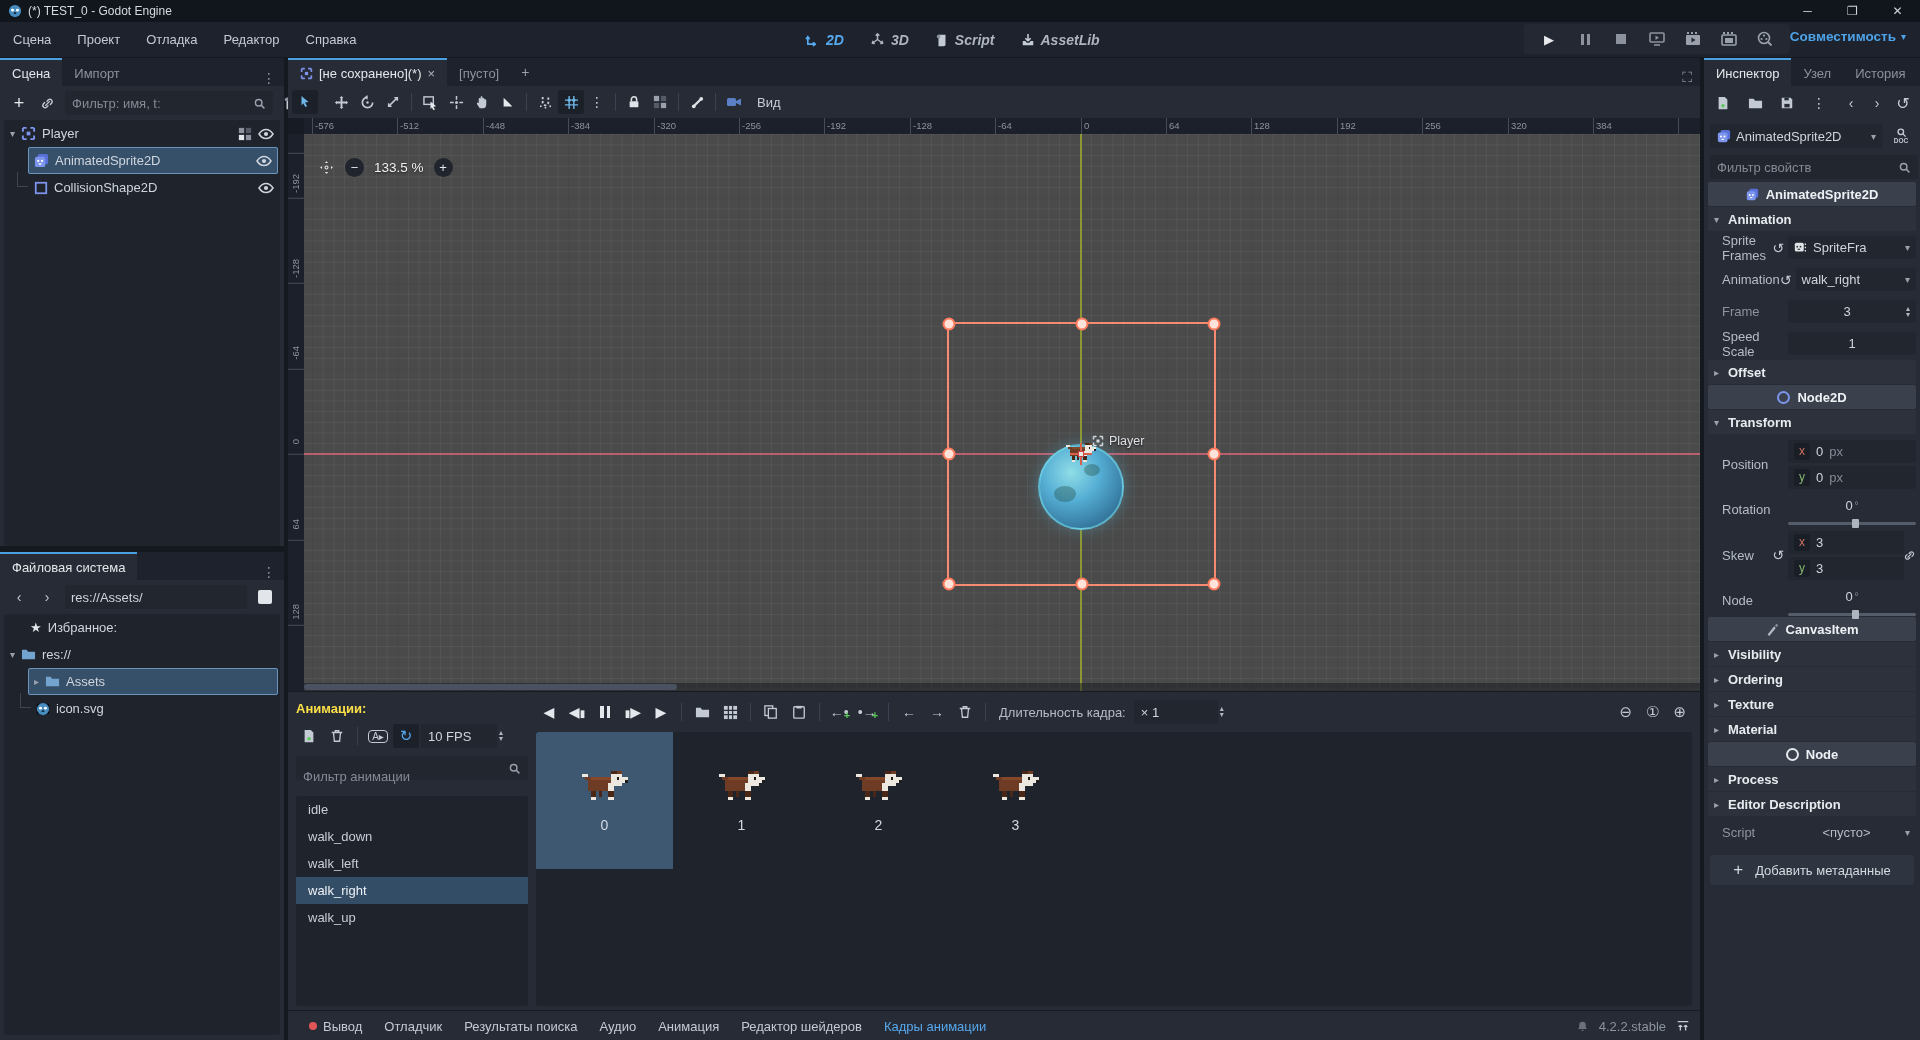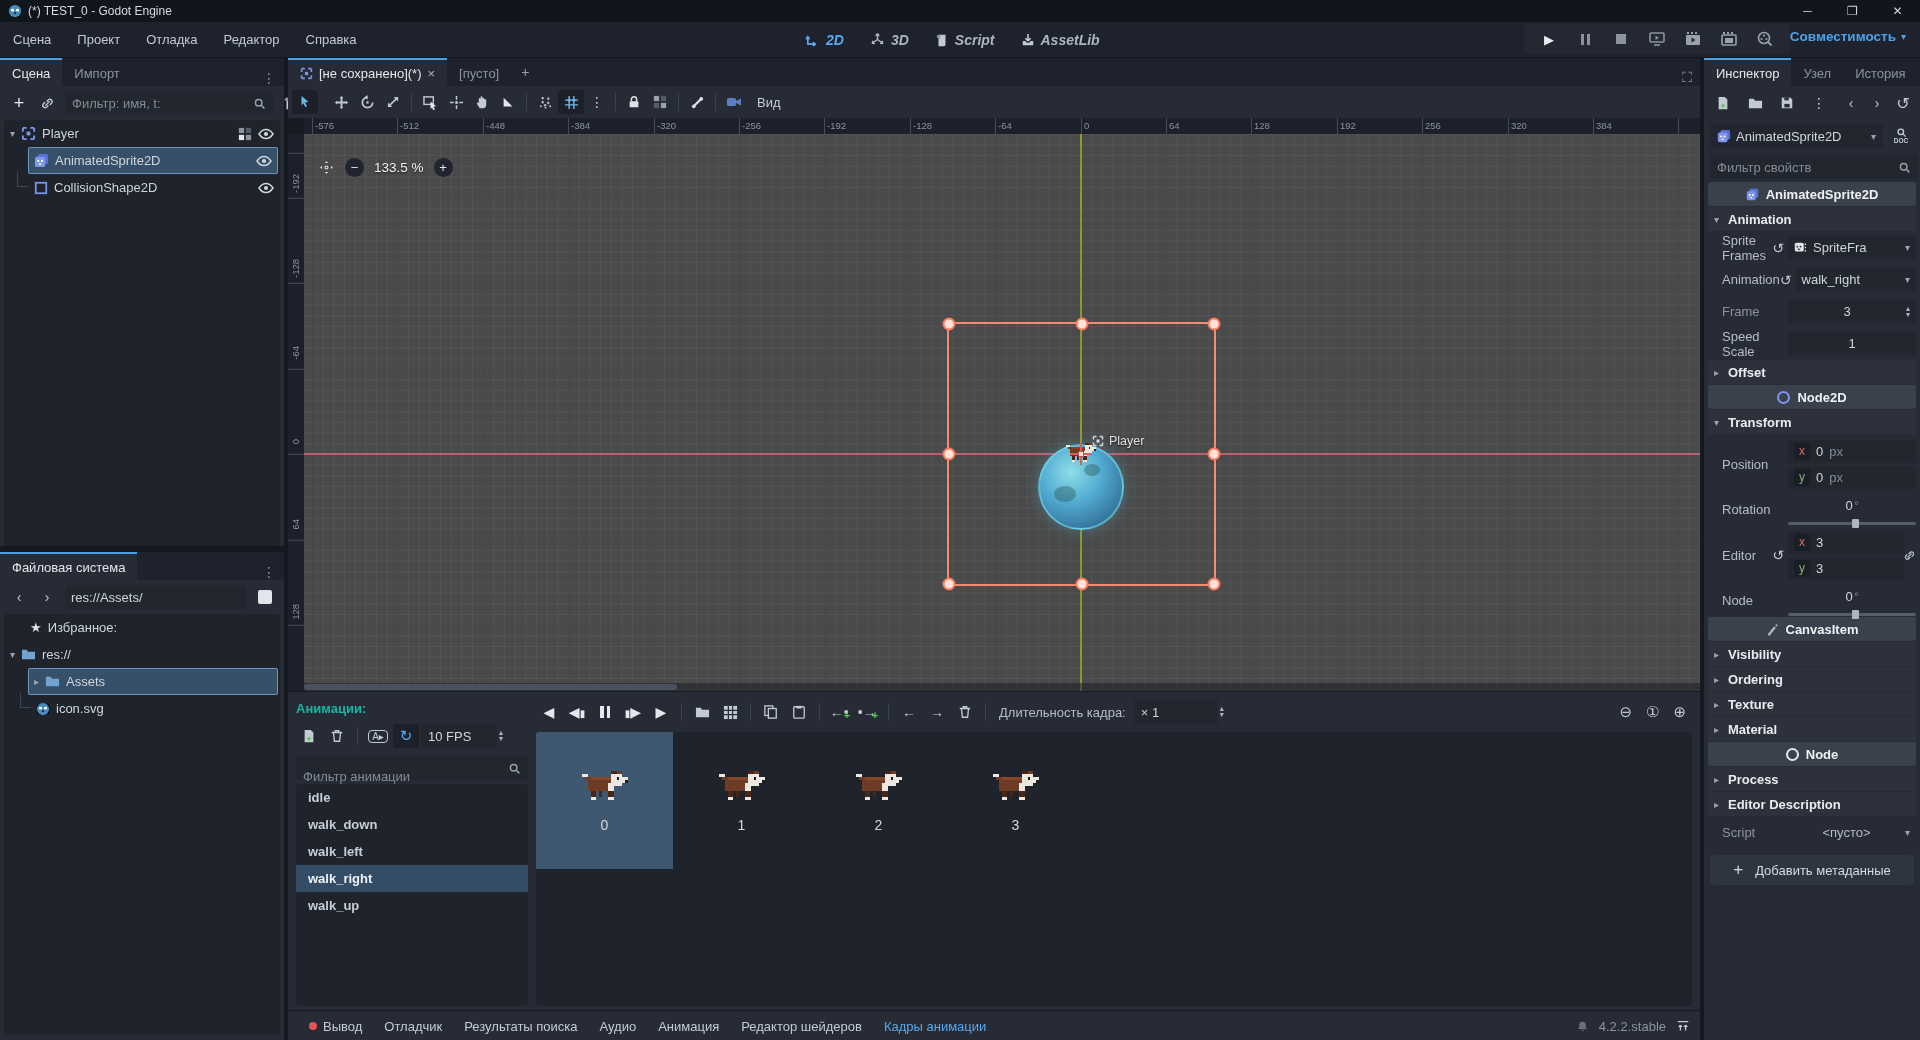--- a/index.html
+++ b/index.html
@@ -77,23 +77,23 @@
   .player-tag{position:absolute;left:788px;top:300px;display:flex;align-items:center;gap:5px;color:#dde1e6;text-shadow:0 1px 2px rgba(0,0,0,.7);font-size:12.5px;}
   .zoombar{position:absolute;left:14px;top:24px;display:flex;align-items:center;gap:10px;}
   .zbtn{width:19px;height:19px;border-radius:50%;background:rgba(27,32,42,.9);color:#e4e7eb;display:flex;align-items:center;justify-content:center;font-size:13px;line-height:1;}
   .zoomtxt{color:#f0f2f4;font-size:13.5px;text-shadow:0 1px 2px rgba(0,0,0,.6);}
   .hscroll{position:absolute;left:0;bottom:0;height:8px;right:0;background:rgba(20,24,32,.5);}
   .hthumb{position:absolute;left:0;top:1px;height:6px;width:373px;background:#4a5160;border-radius:3px;}
   
   .bottom{height:318px;background:#262b35;border-top:1px solid #161a22;display:flex;flex:none;}
   .bp-left{width:232px;display:flex;flex-direction:column;padding:4px 0 4px 8px;flex:none;}
   .bp-right{flex:1;display:flex;flex-direction:column;padding:4px 8px 4px 8px;min-width:0;}
-  .bp-h{height:24px;display:flex;align-items:center;font-weight:bold;color:#14b8a6;flex:none;}
+  .bp-h{height:24px;display:flex;align-items:center;font-weight:bold;color:#fde047;flex:none;}
   .bp-tools{height:32px;display:flex;align-items:center;gap:2px;flex:none;}
-  .alist{background:#1e232c;border-radius:3px;flex:1;margin-top:4px;overflow:hidden;font-weight:bold;}
+  .alist{background:#1e232c;border-radius:3px;flex:1;margin-top:16px;overflow:hidden;}
   .aitem{height:27px;display:flex;align-items:center;padding:0 12px;color:#c8ced7;}
   .aitem.sel{background:#344d66;color:#eef2f6;}
   .framesarea{background:#1e232c;border-radius:3px;flex:1;margin-top:4px;display:flex;align-items:flex-start;overflow:hidden;}
   .ftile{width:137px;height:137px;display:flex;flex-direction:column;align-items:center;justify-content:center;gap:14px;flex:none;}
   .ftile.sel{background:#3f5872;}
   .fnum{color:#d5dae0;font-size:14px;}
   
   .statusbar{height:30px;background:#262b35;border-top:1px solid #161a22;display:flex;align-items:center;gap:0;padding:0 10px;flex:none;}
   .sitem{padding:0 11px;color:#c4cad3;display:flex;align-items:center;gap:6px;}
   .sitem.active{color:#56a8ee;}
@@ -943,21 +943,21 @@
           <div class="pval" style="background:none;justify-content:center;gap:2px">
             <span>0</span>
             <span class="dim" style="font-size:10px">°</span>
           </div>
           <div class="slider">
               <span class="knob"></span>
             </div>
         </div>
       </div>
       <div class="prop" style="min-height:58px;position:relative">
-        <span class="plabel">Editor</span>
+        <span class="plabel">Skew</span>
         <span class="revert">↺</span>
         <div class="pvalcol" style="width:116px;margin-right:12px">
           <div class="pval">
             <span class="badge bx">x</span>
             <span>3</span>
           </div>
           <div class="pval">
             <span class="badge by">y</span>
             <span>3</span>
           </div>

